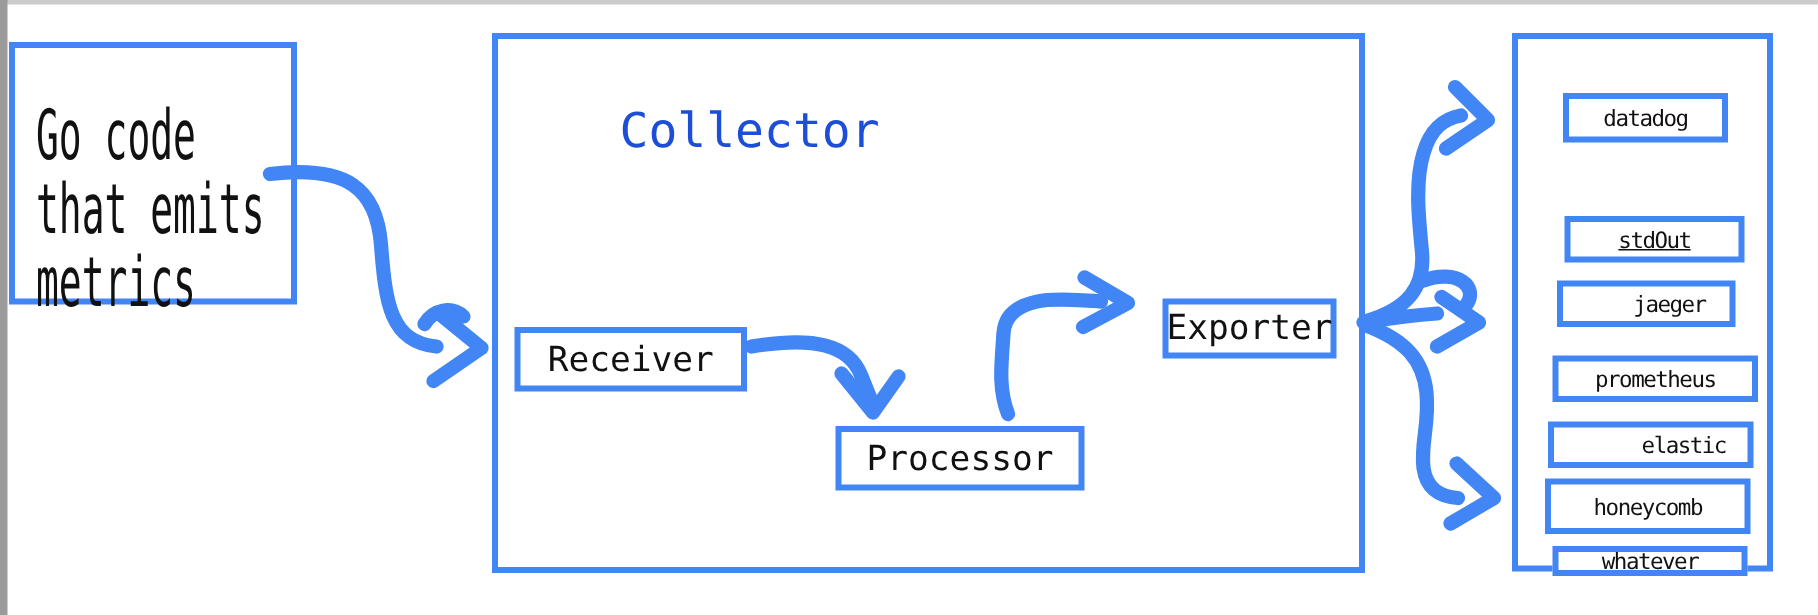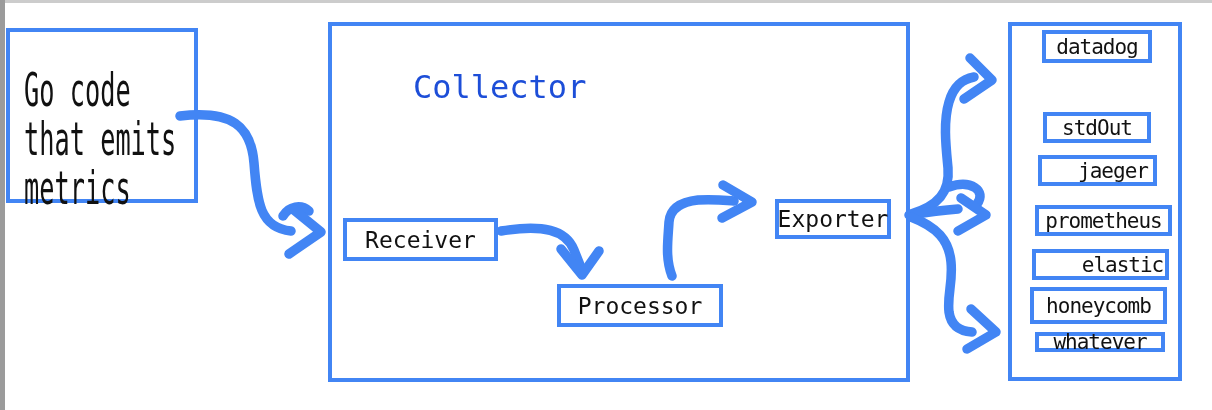--- a/index.html
+++ b/index.html
@@ -56,24 +56,24 @@
     color: #1d4ed8;
     white-space: nowrap;
   }
 
   .box-receiver  { left: 343px; top: 218px; width: 155px; height: 43px; font-size: 23px; }
   .box-processor { left: 557px; top: 284px; width: 166px; height: 43px; font-size: 23px; }
   .box-exporter  { left: 775px; top: 199px; width: 116px; height: 40px; font-size: 23px; }
 
   
   .box-destinations { left: 1008px; top: 22px; width: 174px; height: 359px; }
-  .dest { font-size: 21px; letter-spacing: -1px; }
+  .dest { font-size: 15px; letter-spacing: -1px; margin-top: 32px; }
   .dest0 { left: 1042px; top: 30px;  width: 110px; height: 33px; }
   .dest1 { left: 1043px; top: 71px;  width: 110px; height: 32px; }
-  .dest2 { left: 1043px; top: 112px; width: 108px; height: 31px; }
+  .dest2 { left: 1043px; top: 112px; width: 120px; height: 31px; text-decoration: underline; }
   .dest3 { left: 1038px; top: 155px; width: 119px; height: 31px; padding-left: 31px; }
   .dest4 { left: 1035px; top: 205px; width: 137px; height: 31px; }
   .dest5 { left: 1032px; top: 249px; width: 137px; height: 31px; padding-left: 44px; }
   .dest6 { left: 1030px; top: 287px; width: 137px; height: 37px; }
   .dest7 { left: 1035px; top: 332px; width: 130px; height: 20px; }
 
   svg.arrows {
     position: absolute; left: 0; top: 0; width: 1212px; height: 410px;
     pointer-events: none;
   }

